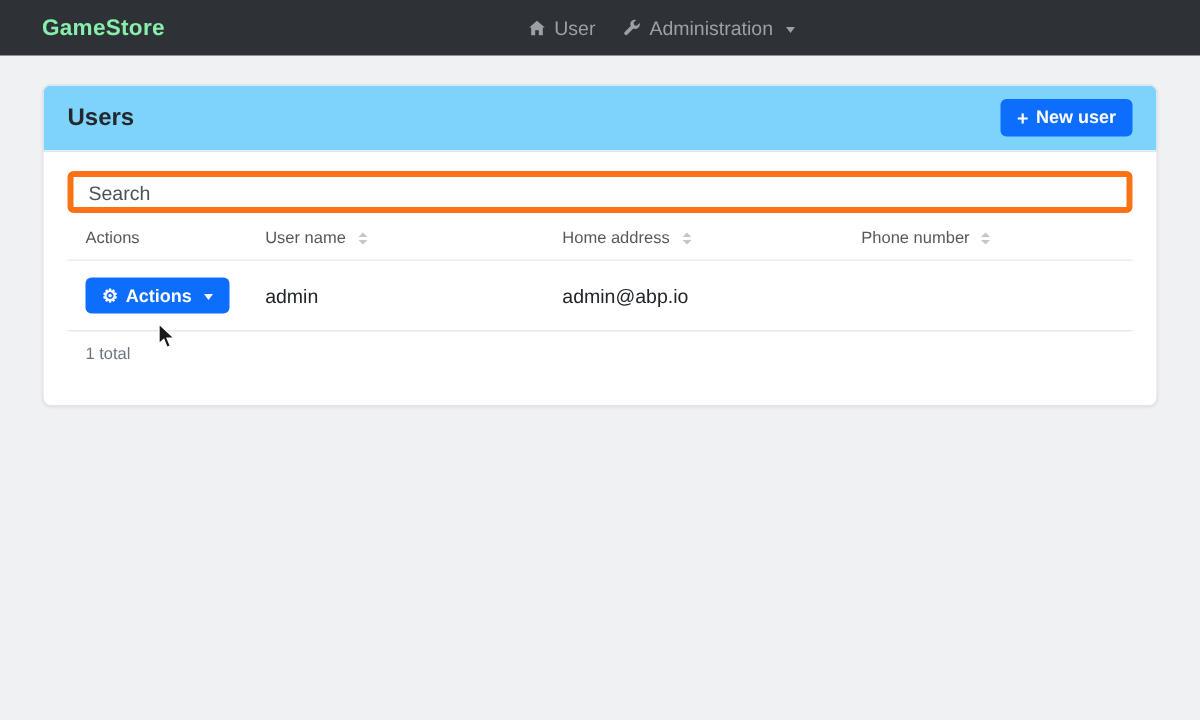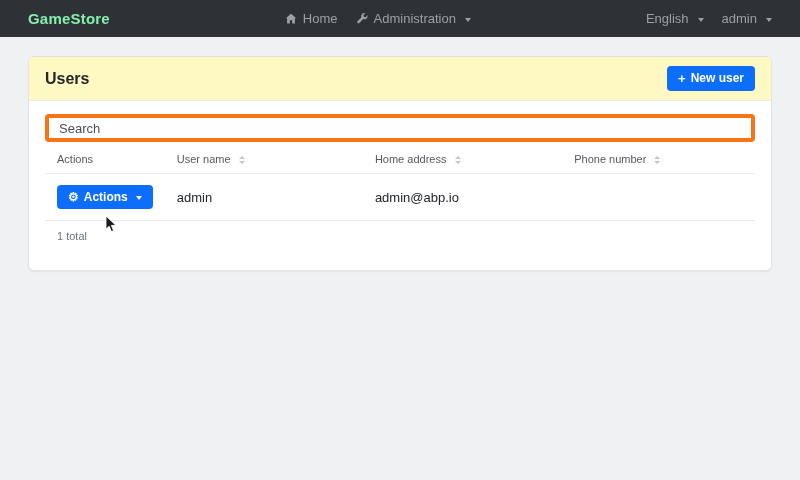--- a/index.html
+++ b/index.html
@@ -62,21 +62,21 @@
   .page { padding: 19px 28px 0 28px; }
   .card {
     background: #ffffff;
     border: 1px solid #e2e4e7;
     border-radius: 6px;
     box-shadow: 0 1px 2px rgba(0,0,0,0.06);
     overflow: hidden;
   }
   .card-header {
     height: 44px;
-    background: #fef9c3;
+    background: #7dd3fc;
     border-bottom: 1px solid #e9ebed;
     display: flex;
     align-items: center;
     justify-content: space-between;
     padding: 0 16px;
   }
   .card-title {
     font-size: 16px;
     font-weight: 700;
     color: #24272b;
@@ -175,43 +175,33 @@
 <header class="navbar">
   <div class="brand">GameStore</div>
 
   <nav class="nav-center">
     <a class="nav-link">
       <span style="display:inline-flex;">
         <svg width="12" height="12" viewBox="0 0 16 16">
             <path d="M8 1 L15 7 L13.2 7 L13.2 14 L9.6 14 L9.6 9.6 L6.4 9.6 L6.4 14 L2.8 14 L2.8 7 L1 7 Z"></path>
           </svg>
       </span>
-      <span>Home</span>
+      <span>User</span>
     </a>
     <a class="nav-link">
       <span style="display:inline-flex;">
         <svg width="12" height="12" viewBox="0 0 16 16">
             <path d="M15.2 3.1a4.1 4.1 0 0 1-5.5 5L4.4 13.4a1.7 1.7 0 0 1-2.4-2.4L7.3 5.7a4.1 4.1 0 0 1 5-5.5L9.9 2.6l.5 2.4 2.4.5 2.4-2.4z"></path>
           </svg>
       </span>
       <span>Administration</span>
       <span class="caret"></span>
     </a>
   </nav>
 
-  <div class="nav-right">
-    <a class="nav-link">
-      <span>English</span>
-      <span class="caret"></span>
-    </a>
-    <a class="nav-link">
-      <span>admin</span>
-      <span class="caret"></span>
-    </a>
-  </div>
 </header>
 
 <main class="page">
   <section class="card">
 
     <div class="card-header">
       <h1 class="card-title">Users</h1>
       <button class="btn-primary">
         <span class="plus-glyph">+</span>
         <span>New user</span>

